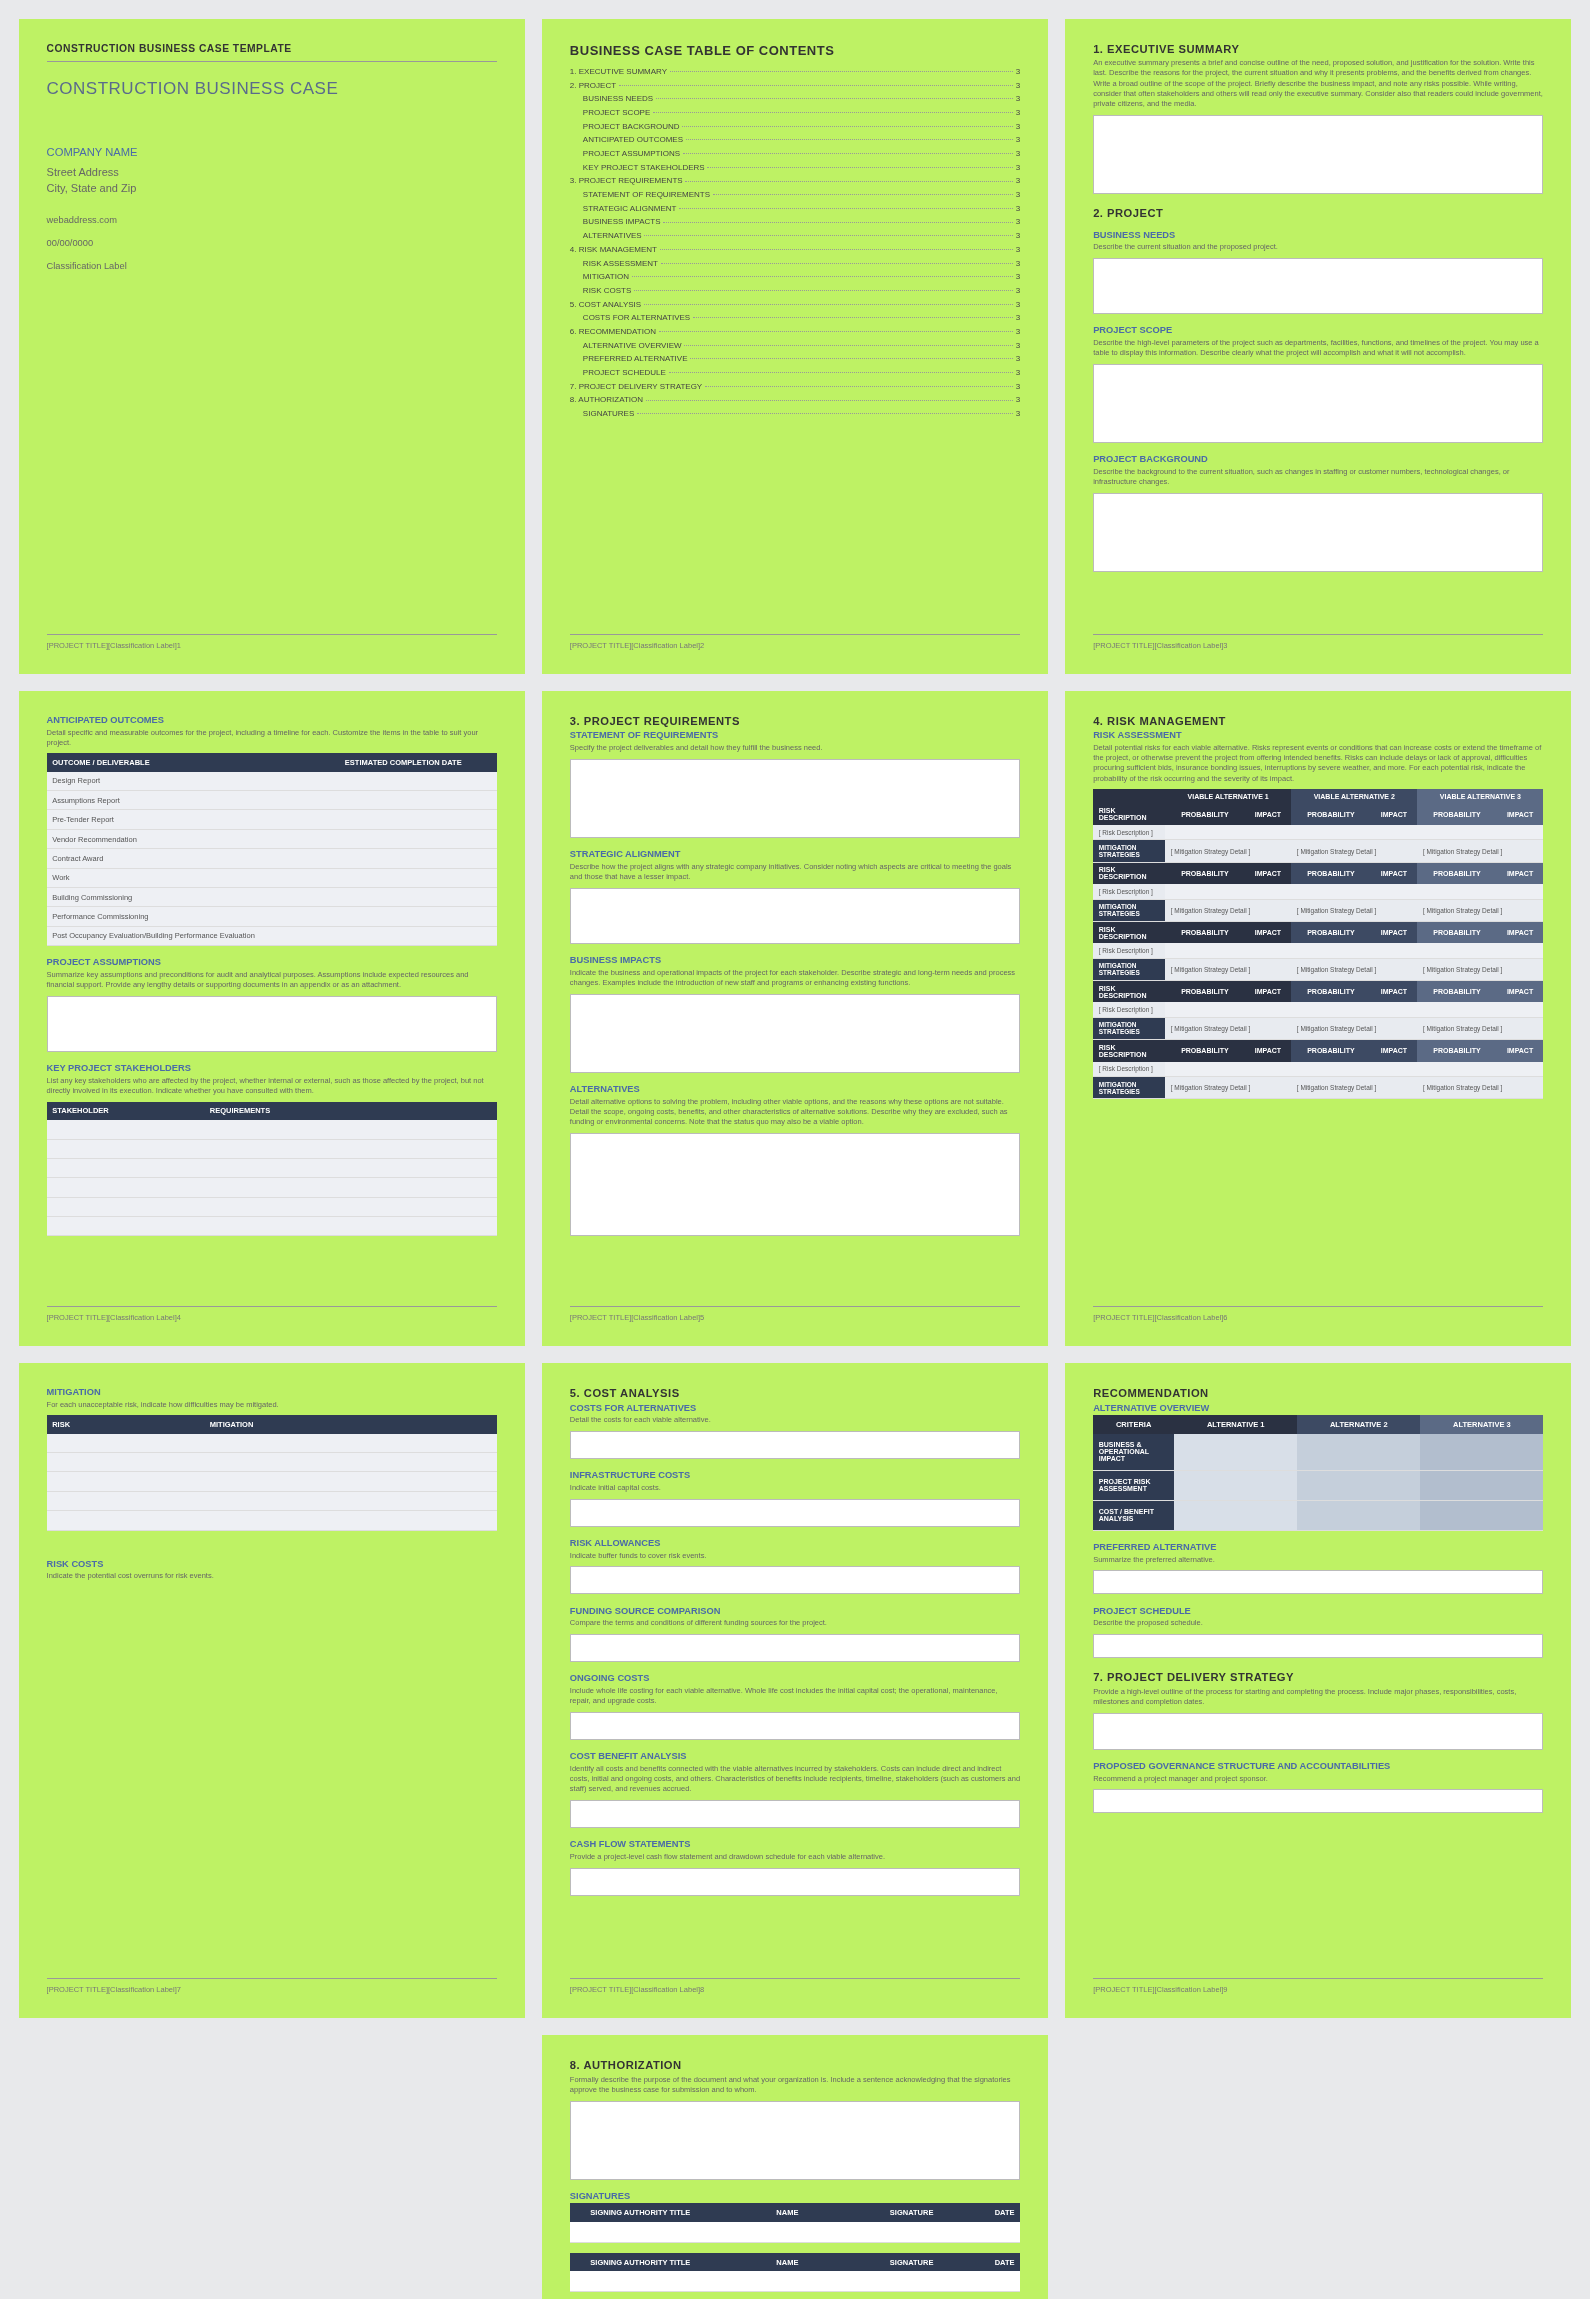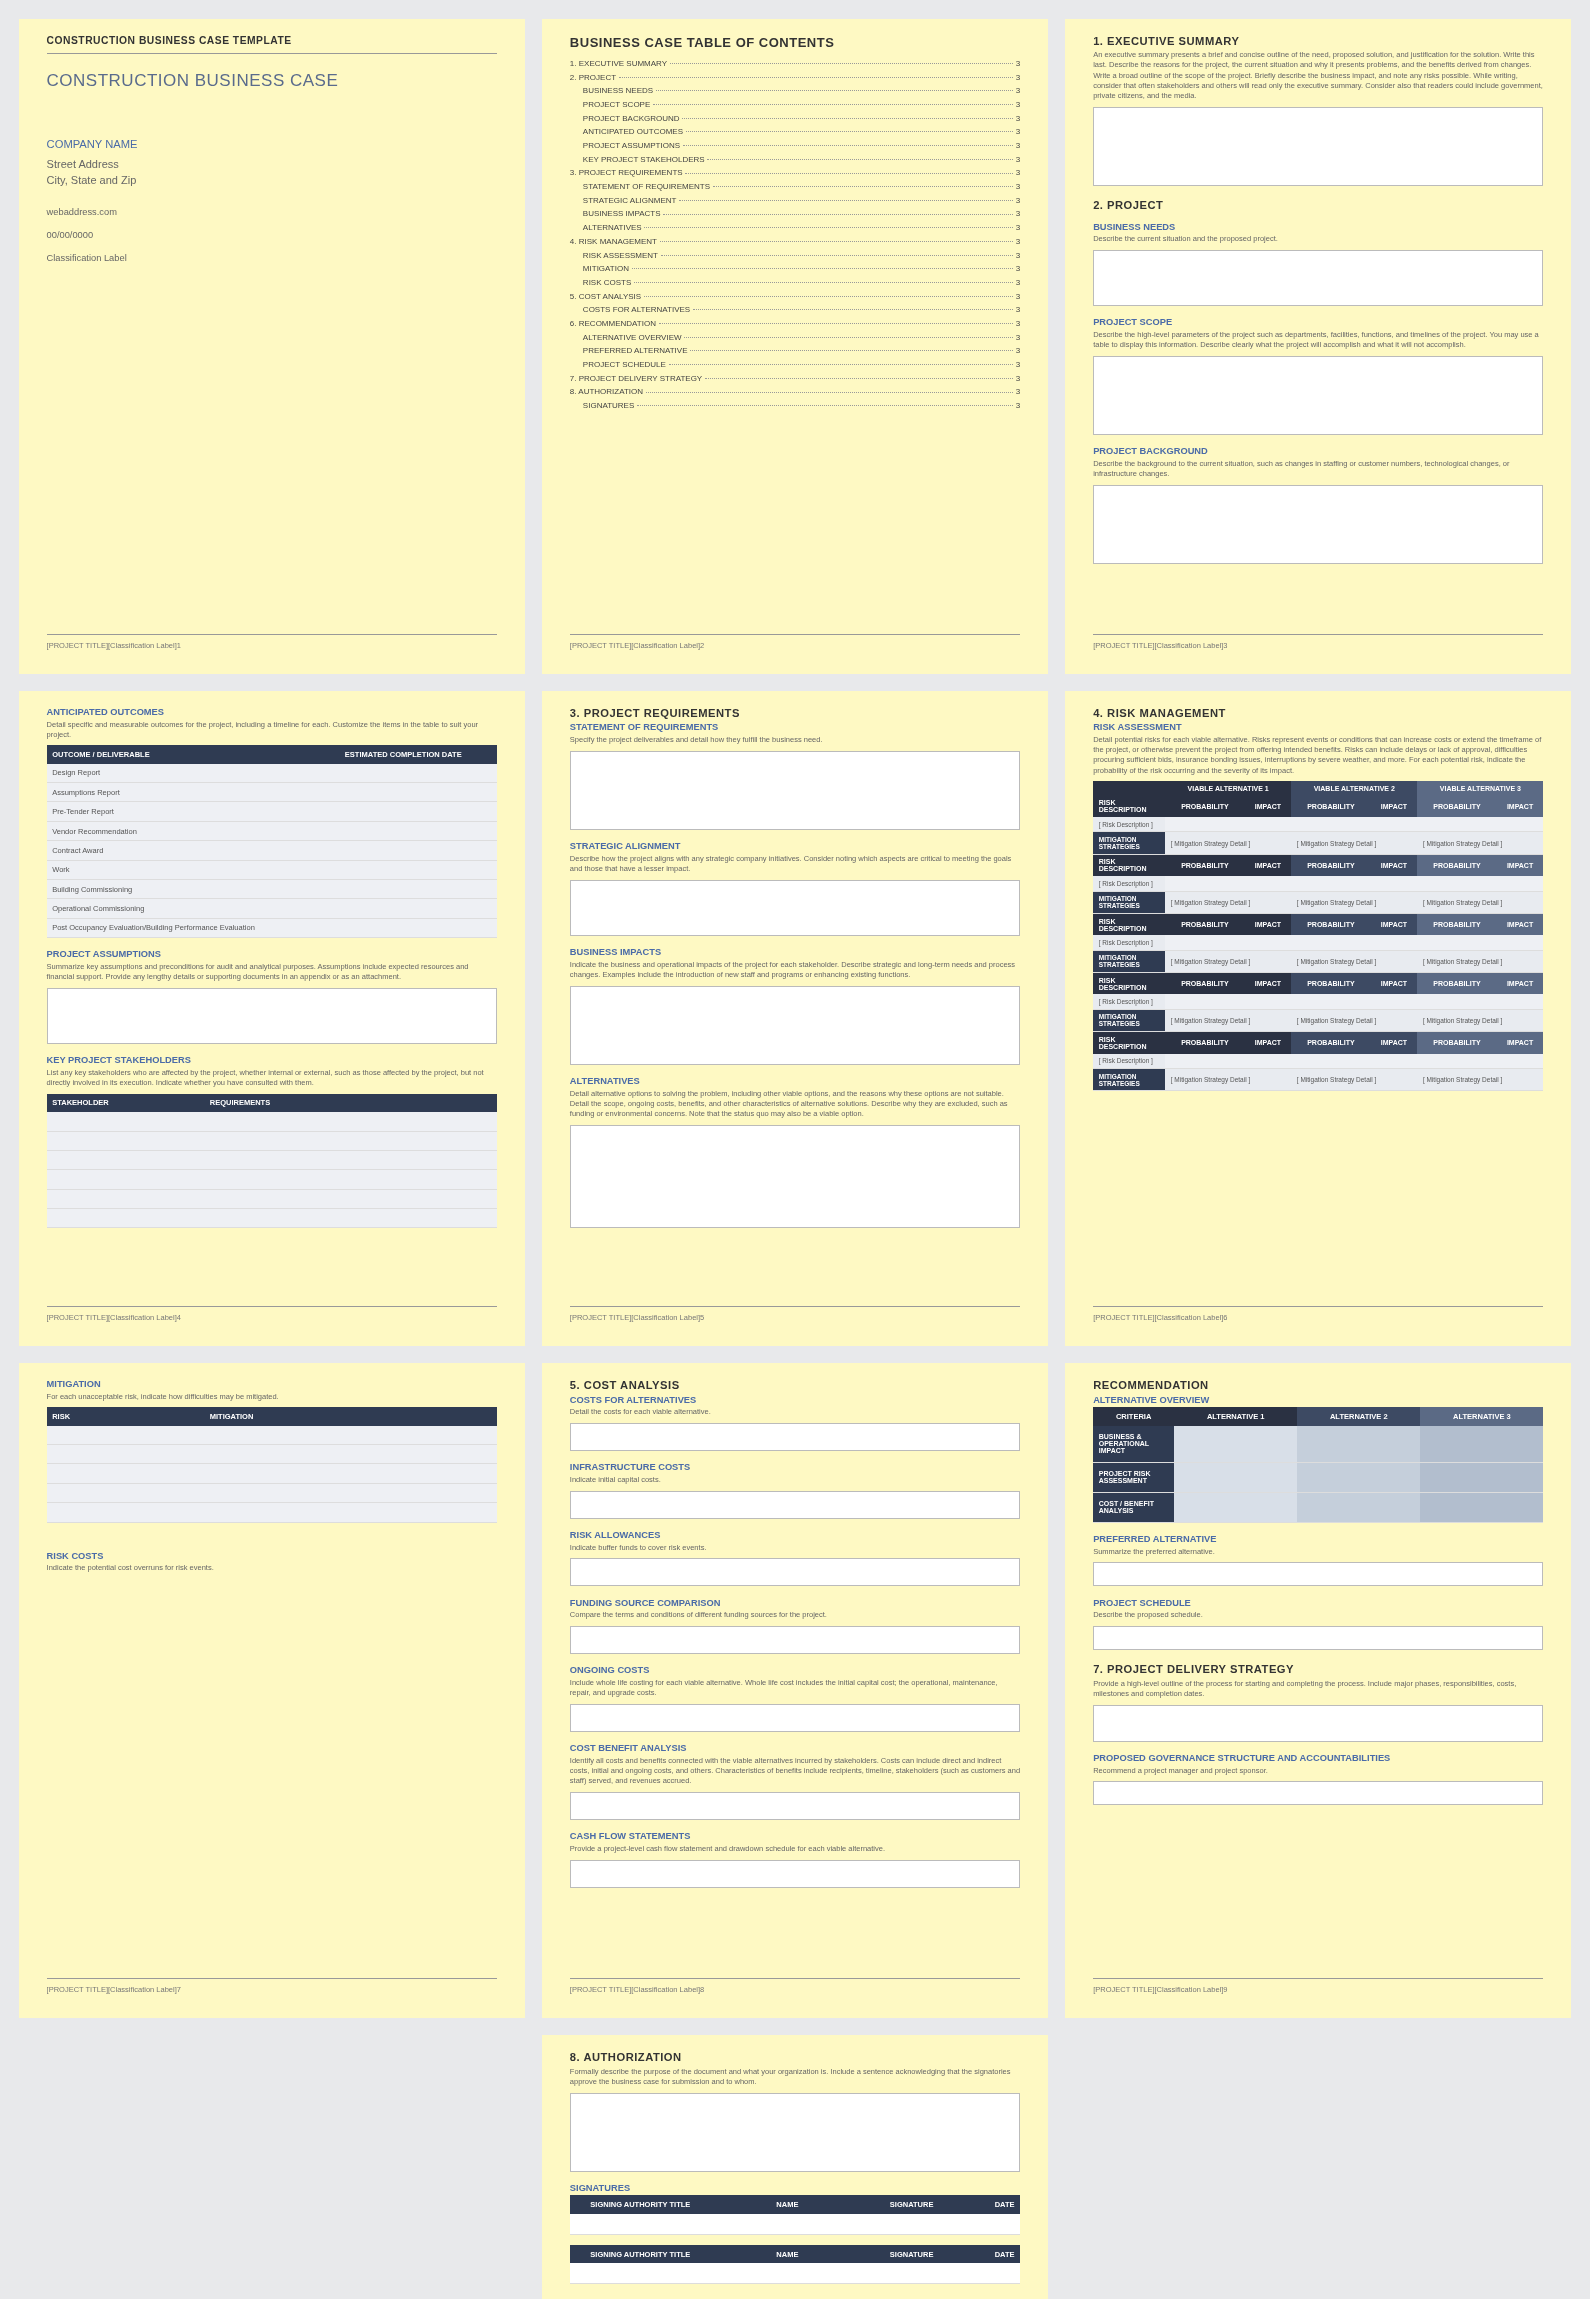--- a/index.html
+++ b/index.html
@@ -1,18 +1,18 @@
 <!DOCTYPE html>
 <html style="font-size:15px"><head>
 <meta charset="utf-8">
 <style>
 *{box-sizing:border-box;margin:0;padding:0}
 body{background:#e8e9eb;font-family:Arial,Helvetica,sans-serif;padding:18.6px}
 .grid{display:grid;grid-template-columns:repeat(3,1fr);gap:17px;max-width:1590px;margin:0 auto}
-.page{background:#fef9c3;width:100%;aspect-ratio:1/1.294;padding:16px 28px;position:relative;font-size:8.4px;color:#333;overflow:hidden}
+.page{background:#bef264;width:100%;aspect-ratio:1/1.294;padding:24px 28px;position:relative;font-size:8.4px;color:#333;overflow:hidden}
 .page.last{grid-column:2}
 .doc-header{font-size:10.3px;font-weight:bold;letter-spacing:0.5px;color:#333;margin-bottom:7.5px}
 .hr{border:none;border-top:0.9px solid #999;margin-bottom:17px}
 .proj-title{font-size:32px;font-weight:300;color:#5a6b8c;letter-spacing:0.9px;margin-top:112px;margin-bottom:9.3px}
 .proj-sub{font-size:17px;color:#5a6b8c;letter-spacing:0.5px;margin-bottom:47px}
 .co-name{font-size:11.2px;color:#4a6ba8;font-weight:500;margin-bottom:5.6px}
 .addr{font-size:11px;color:#666;line-height:1.5;margin-bottom:18.6px}
 .web,.date{font-size:9.3px;color:#666;margin-bottom:13px}
 .cls{font-size:9.3px;color:#666;margin-bottom:18.6px}
 .footer{position:absolute;bottom:24px;left:28px;right:28px;border-top:0.9px solid #999;padding-top:5.6px;display:flex;justify-content:flex-start;font-size:7.5px;color:#777}
@@ -265,21 +265,21 @@
           </tr>
           <tr>
             <td>Work</td>
             <td>&nbsp;</td>
           </tr>
           <tr>
             <td>Building Commissioning</td>
             <td>&nbsp;</td>
           </tr>
           <tr>
-            <td>Operational Commissioning</td>
+            <td>Performance Commissioning</td>
             <td>&nbsp;</td>
           </tr>
           <tr>
             <td>Post Occupancy Evaluation/Building Performance Evaluation</td>
             <td>&nbsp;</td>
           </tr>
         </tbody>
 </table>
 <div class="h-blue">PROJECT ASSUMPTIONS</div>
 <div class="desc">Summarize key assumptions and preconditions for audit and analytical purposes. Assumptions include expected resources and financial support. Provide any lengthy details or supporting documents in an appendix or as an attachment.</div>

